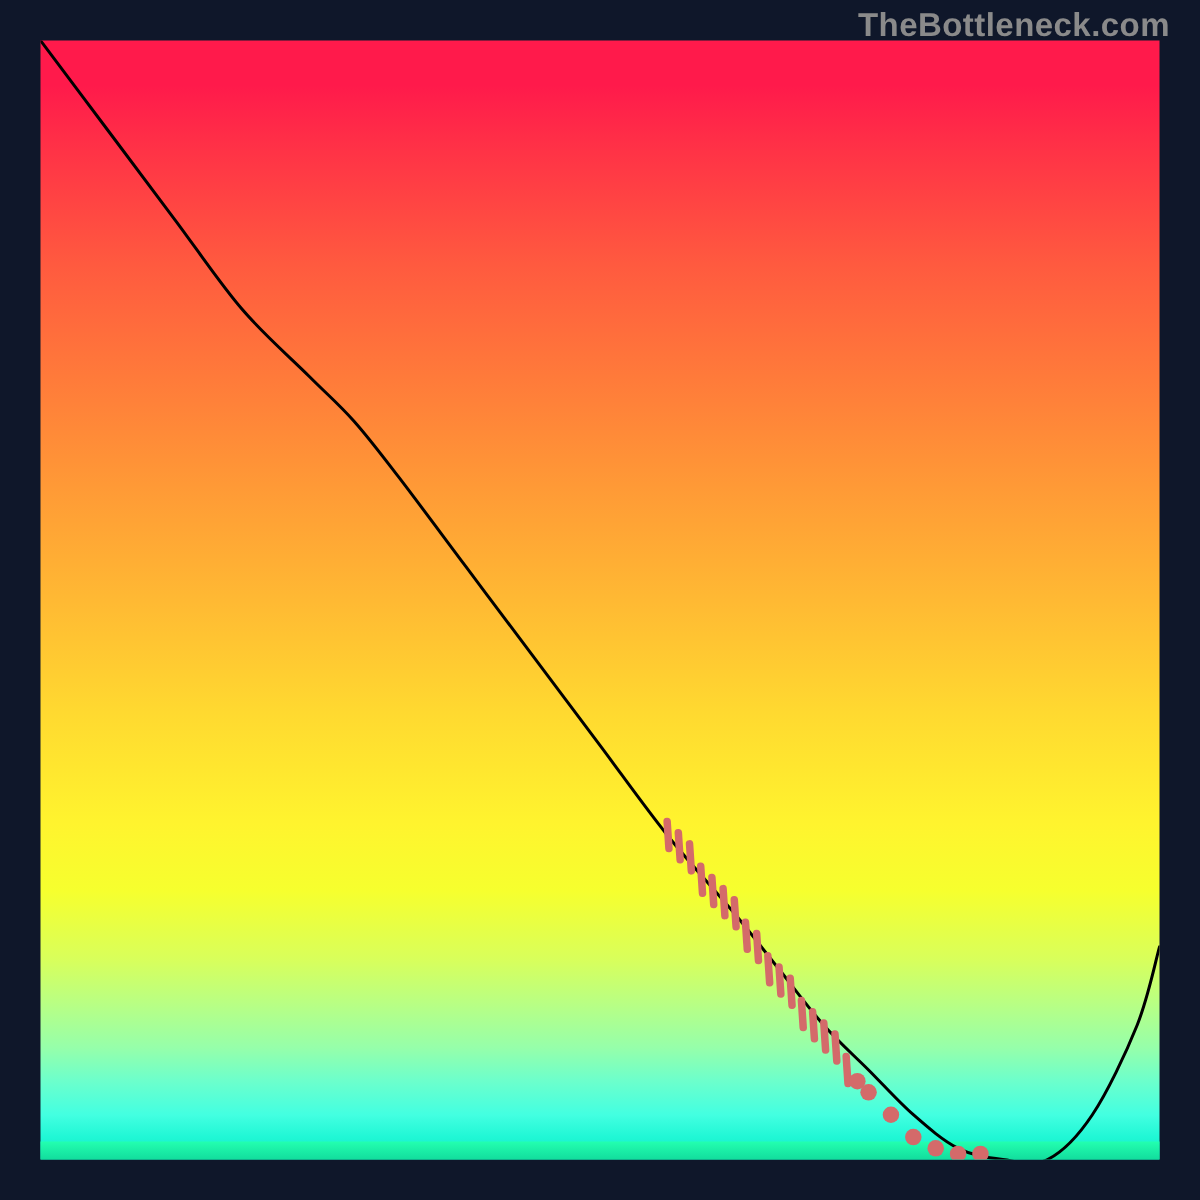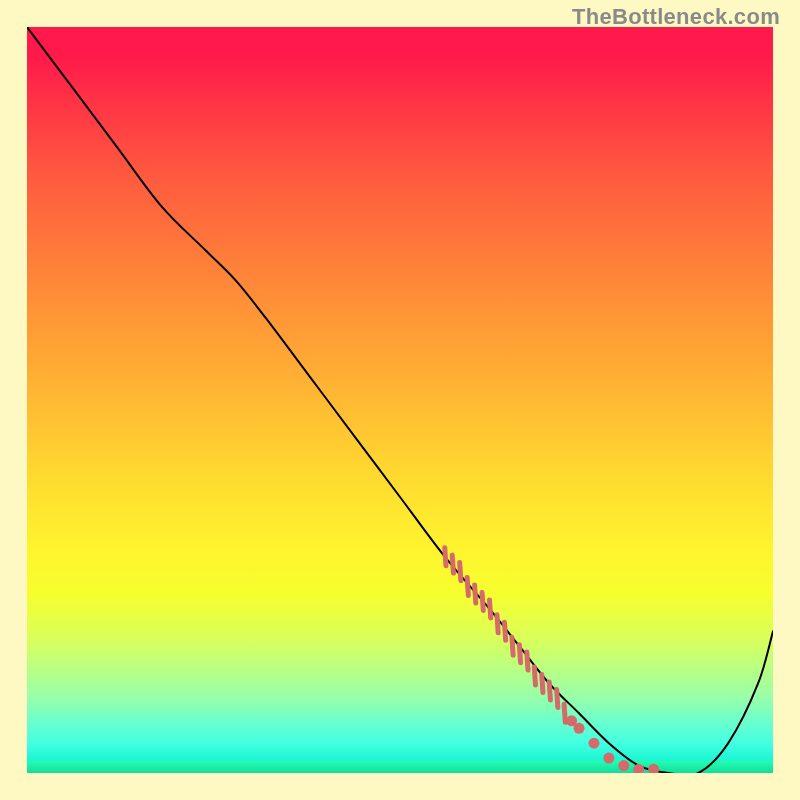--- a/index.html
+++ b/index.html
@@ -8,21 +8,21 @@
     width: 800px;
     height: 800px;
     background: #000;
     overflow: hidden;
     font-family: Arial, Helvetica, sans-serif;
   }
   .frame {
     position: relative;
     width: 800px;
     height: 800px;
-    background: #fef9c3;
+    background: #0f172a;
   }
   .watermark {
     position: absolute;
     top: 4px;
     right: 20px;
     color: #8a8a8a;
     font-size: 22px;
     font-weight: 600;
     letter-spacing: 0.3px;
     z-index: 20;

